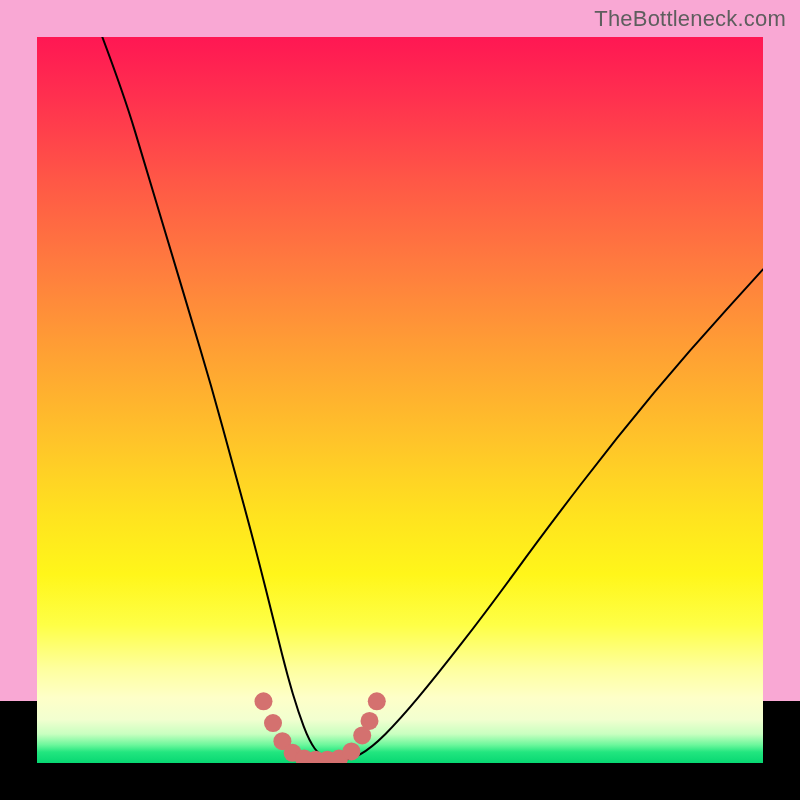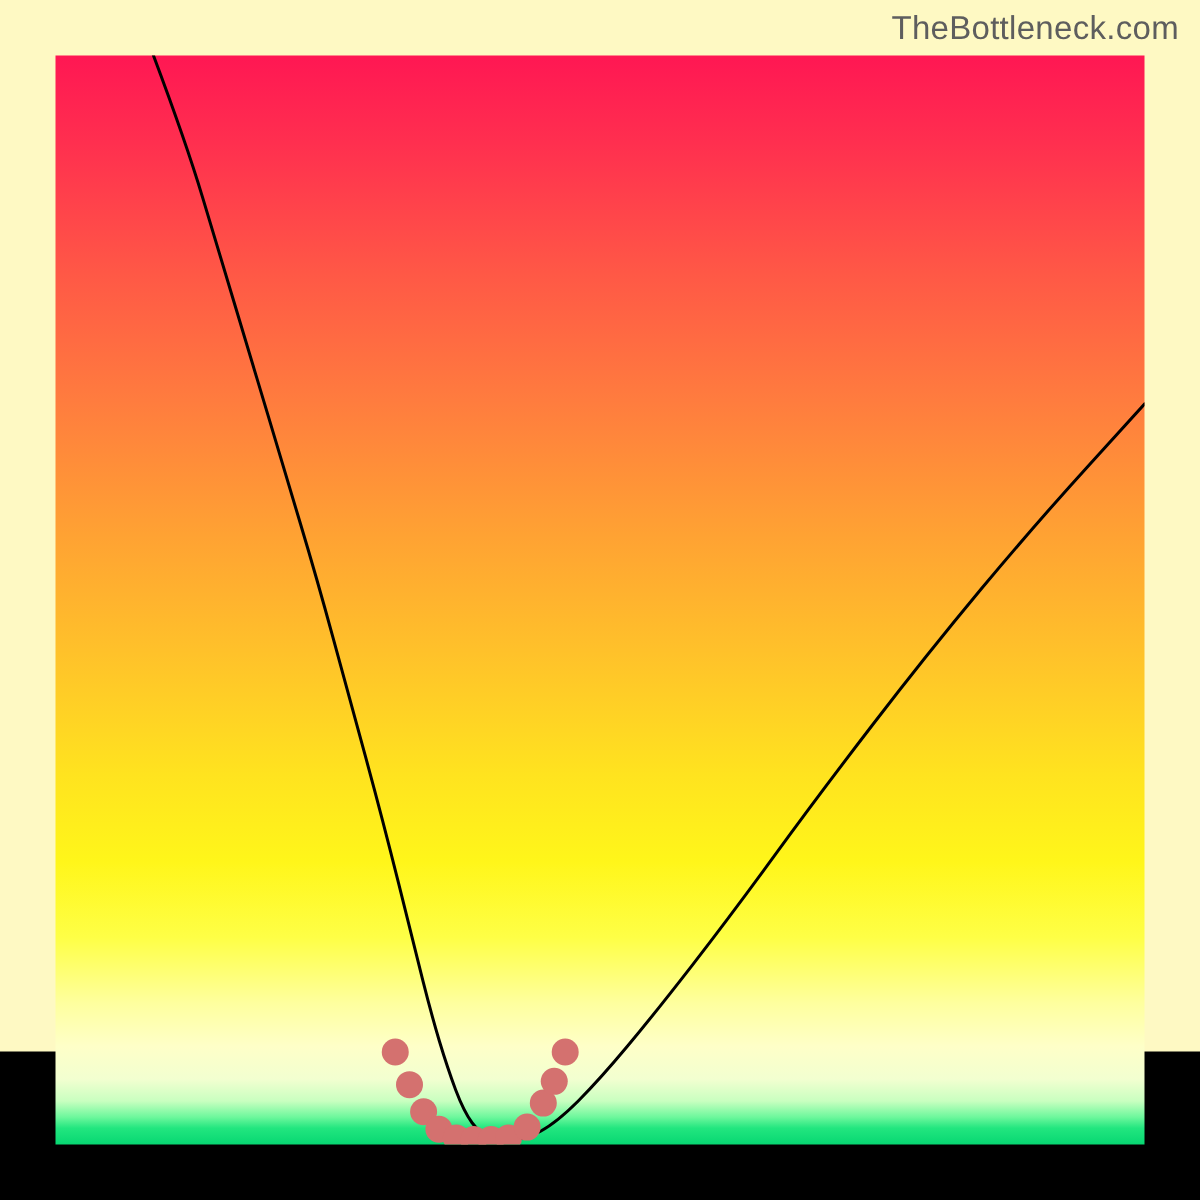--- a/index.html
+++ b/index.html
@@ -7,21 +7,21 @@
     padding: 0;
     width: 800px;
     height: 800px;
     background: #000000;
     overflow: hidden;
   }
   .stage {
     position: relative;
     width: 800px;
     height: 701px;
-    background: #fef9c3;
+    background: #f9a8d4;
   }
   .plot-area {
     position: absolute;
     left: 37px;
     top: 37px;
     width: 726px;
     height: 726px;
     
     background: linear-gradient(
       to bottom,

